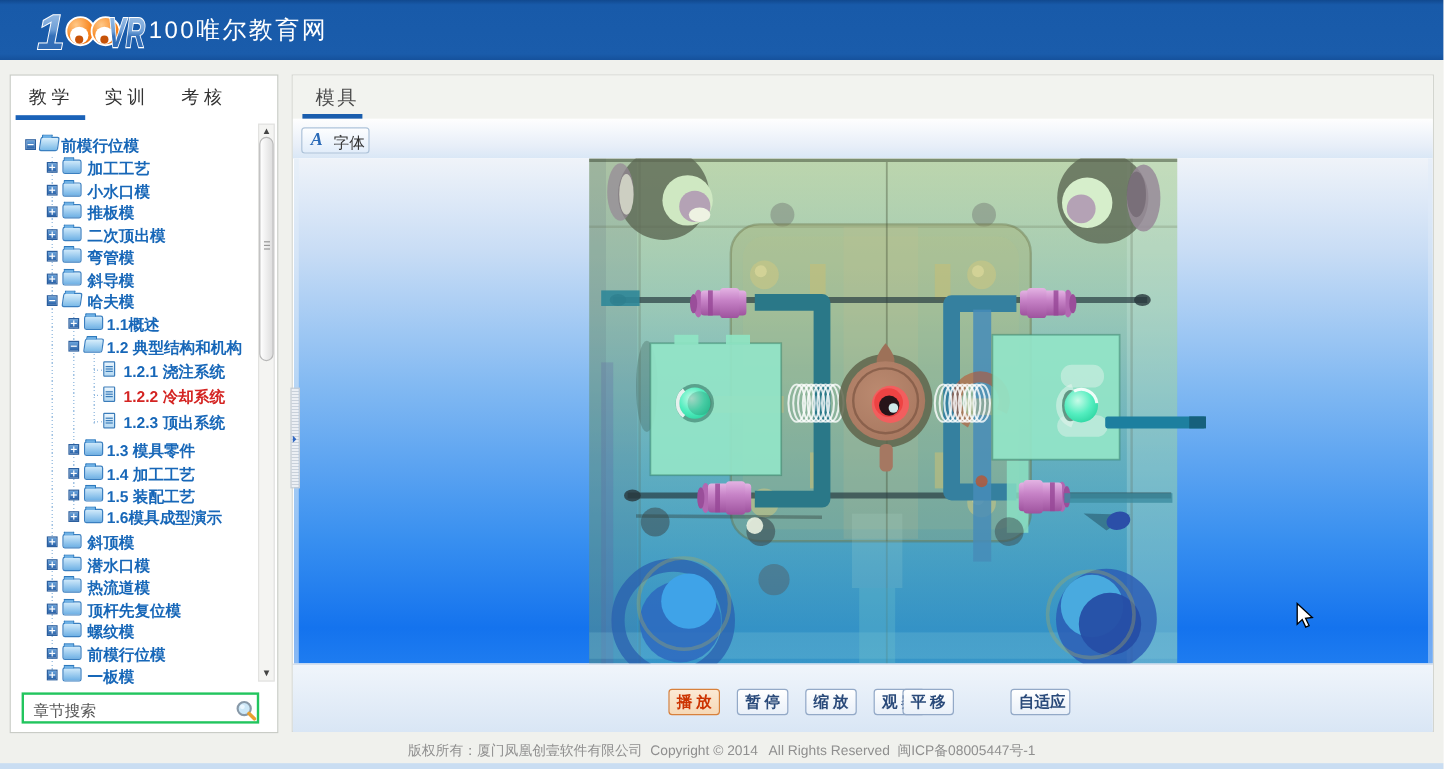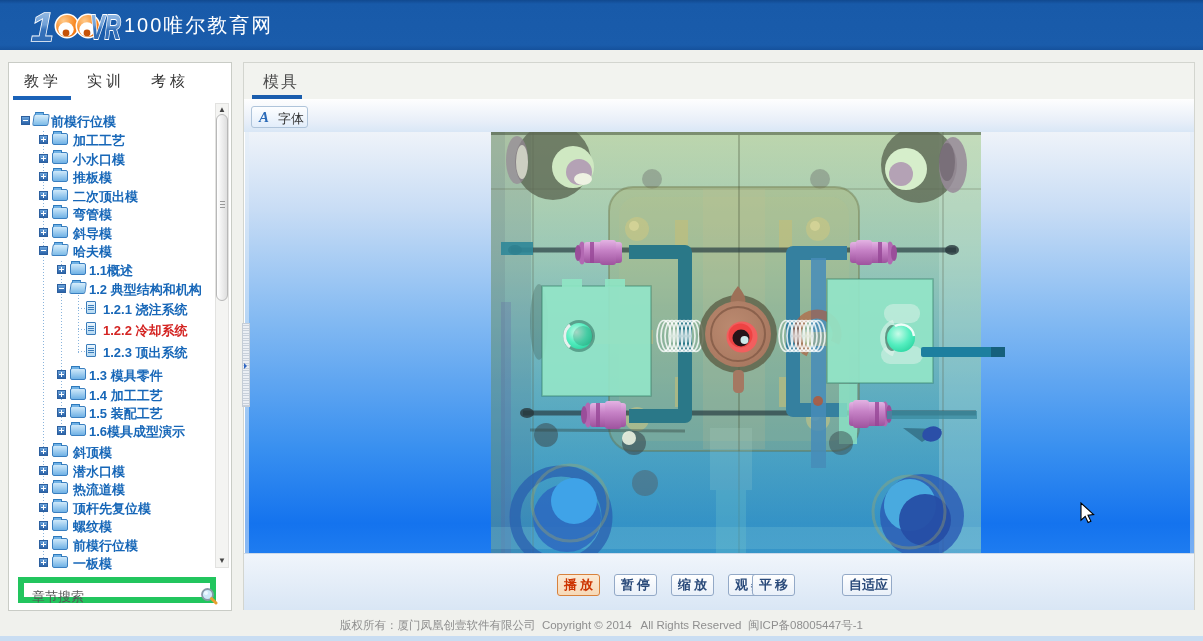--- a/index.html
+++ b/index.html
@@ -26,21 +26,21 @@
 .fold.open { transform:skewX(-8deg); background:linear-gradient(#d8eefb,#7cbbe8); }
 .file { position:absolute; top:1px; width:10px; height:13px; background:linear-gradient(#eaf5fd,#b5d9f2); border:1px solid #3a7cba; border-radius:1px; }
 .file:before { content:""; position:absolute; left:1px; top:3px; width:6px; height:1px; background:#3a7cba; box-shadow:0 2px 0 #3a7cba,0 4px 0 #3a7cba; }
 .vline { position:absolute; width:1px; background-image:repeating-linear-gradient(to bottom,#8ab4dc 0,#8ab4dc 1px,transparent 1px,transparent 3px); }
 
 #sb { position:absolute; left:206px; top:40px; width:14px; height:465px; background:#f4f4f2; border:1px solid #e2e2e0; }
 #sb .up,#sb .dn { position:absolute; left:0; width:12px; height:12px; color:#444; font-size:8px; text-align:center; line-height:12px; }
 #sb .th { position:absolute; left:0px; top:10px; width:12px; height:187px; background:linear-gradient(90deg,#ffffff,#dedede); border:1px solid #b8b8b8; border-radius:6px; }
 #sb .th:before { content:""; position:absolute; left:3px; top:86px; width:5px; height:1px; background:#999; box-shadow:0 3px 0 #999,0 6px 0 #999; }
 
-#srch { position:absolute; left:9px; top:514px; width:198px; height:26px; border:6px solid #22c55e; background:#fff; }
+#srch { position:absolute; left:9px; top:514px; width:198px; height:26px; border:2px solid #22c55e; background:#fff; }
 #srch .ph { position:absolute; left:8px; top:5px; font-size:13px; color:#555; }
 
 #mp { position:absolute; left:243px; top:62px; width:952px; height:548px; background:#fff; border:1px solid #d3d5cf; }
 #tabbar { position:absolute; left:0; top:0; width:950px; height:36px; background:#f2f3ef; }
 #tabbar .t { position:absolute; left:19px; top:9px; font-size:16px; color:#4d4d4d; letter-spacing:2px; }
 #tabbar .u { position:absolute; left:8px; top:32px; width:50px; height:4px; background:#1a5dad; }
 #toolbar { position:absolute; left:0; top:36px; width:950px; height:33px; background:linear-gradient(#fefefe,#e7eef8 70%,#d9e7f6); }
 #fontbtn { position:absolute; left:7px; top:7px; width:57px; height:22px; border:1px solid #afc4da; border-radius:3px; background:linear-gradient(#fdfeff,#e2edfa); font-size:13px; color:#333; }
 #fontbtn .a { position:absolute; left:7px; top:2px; font-family:"Liberation Serif",serif; font-style:italic; font-weight:bold; font-size:15px; color:#2a6ab8; text-shadow:0 0 1px #fff; }
 #fontbtn .l { position:absolute; left:26px; top:3px; }

